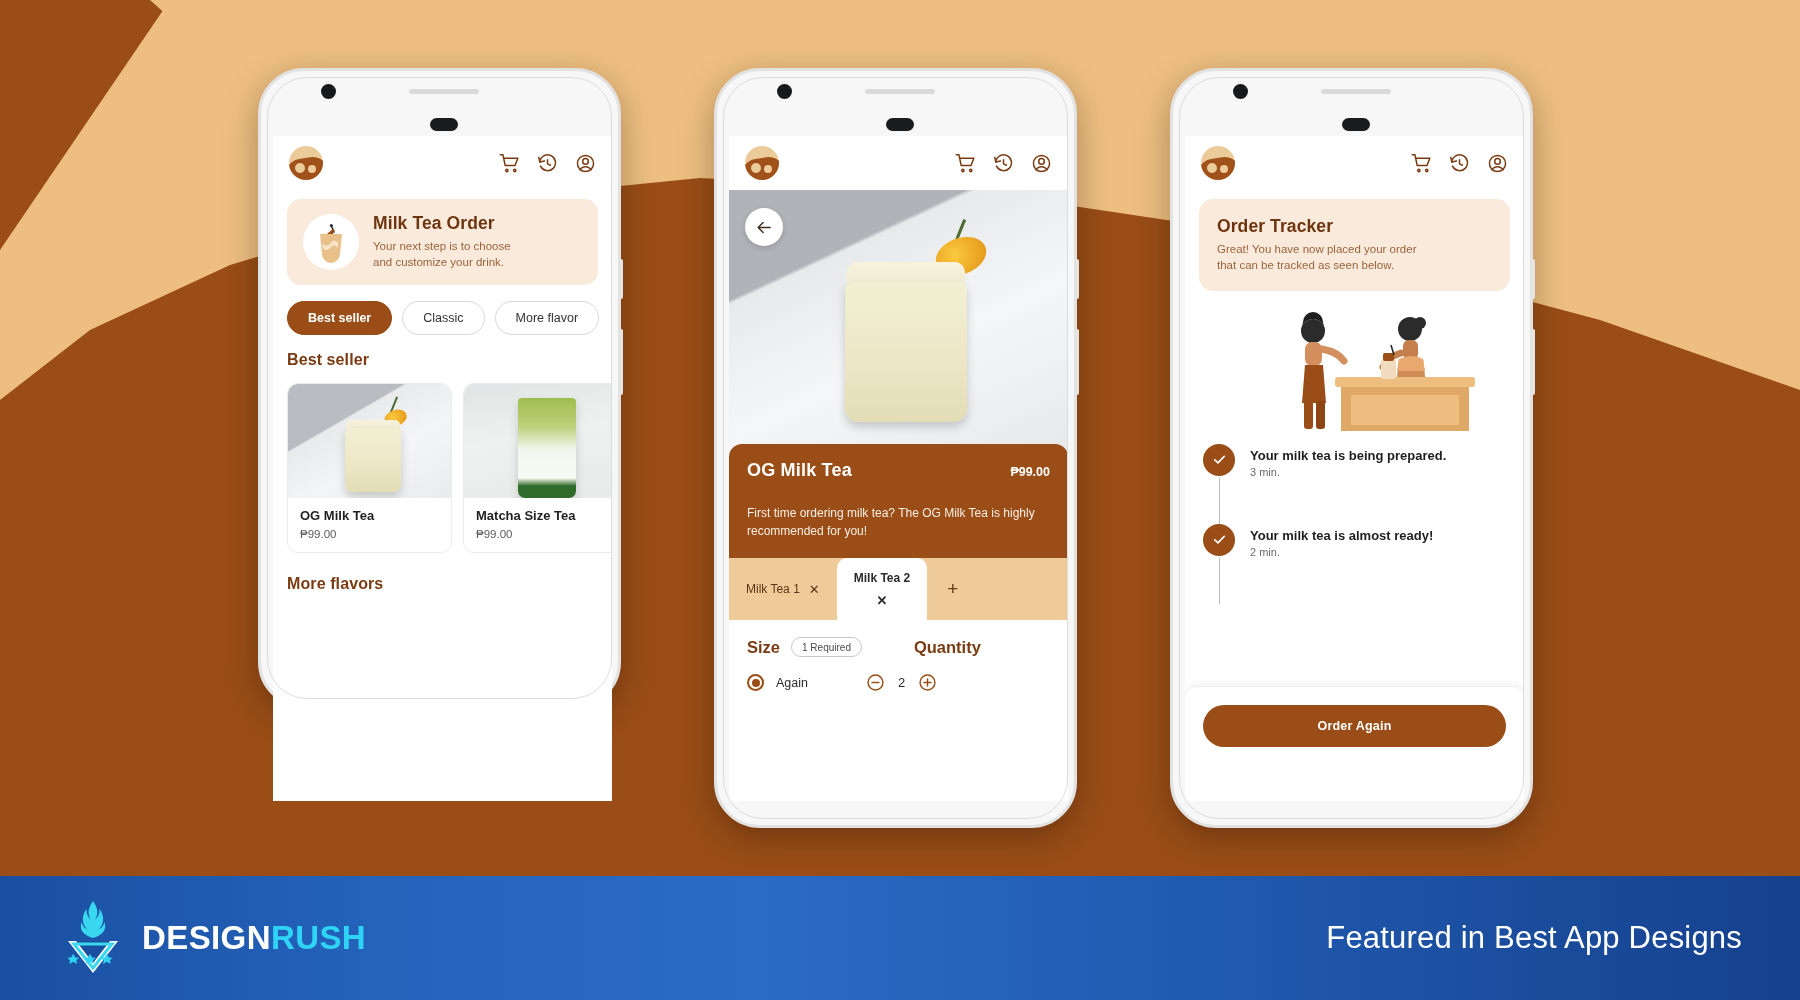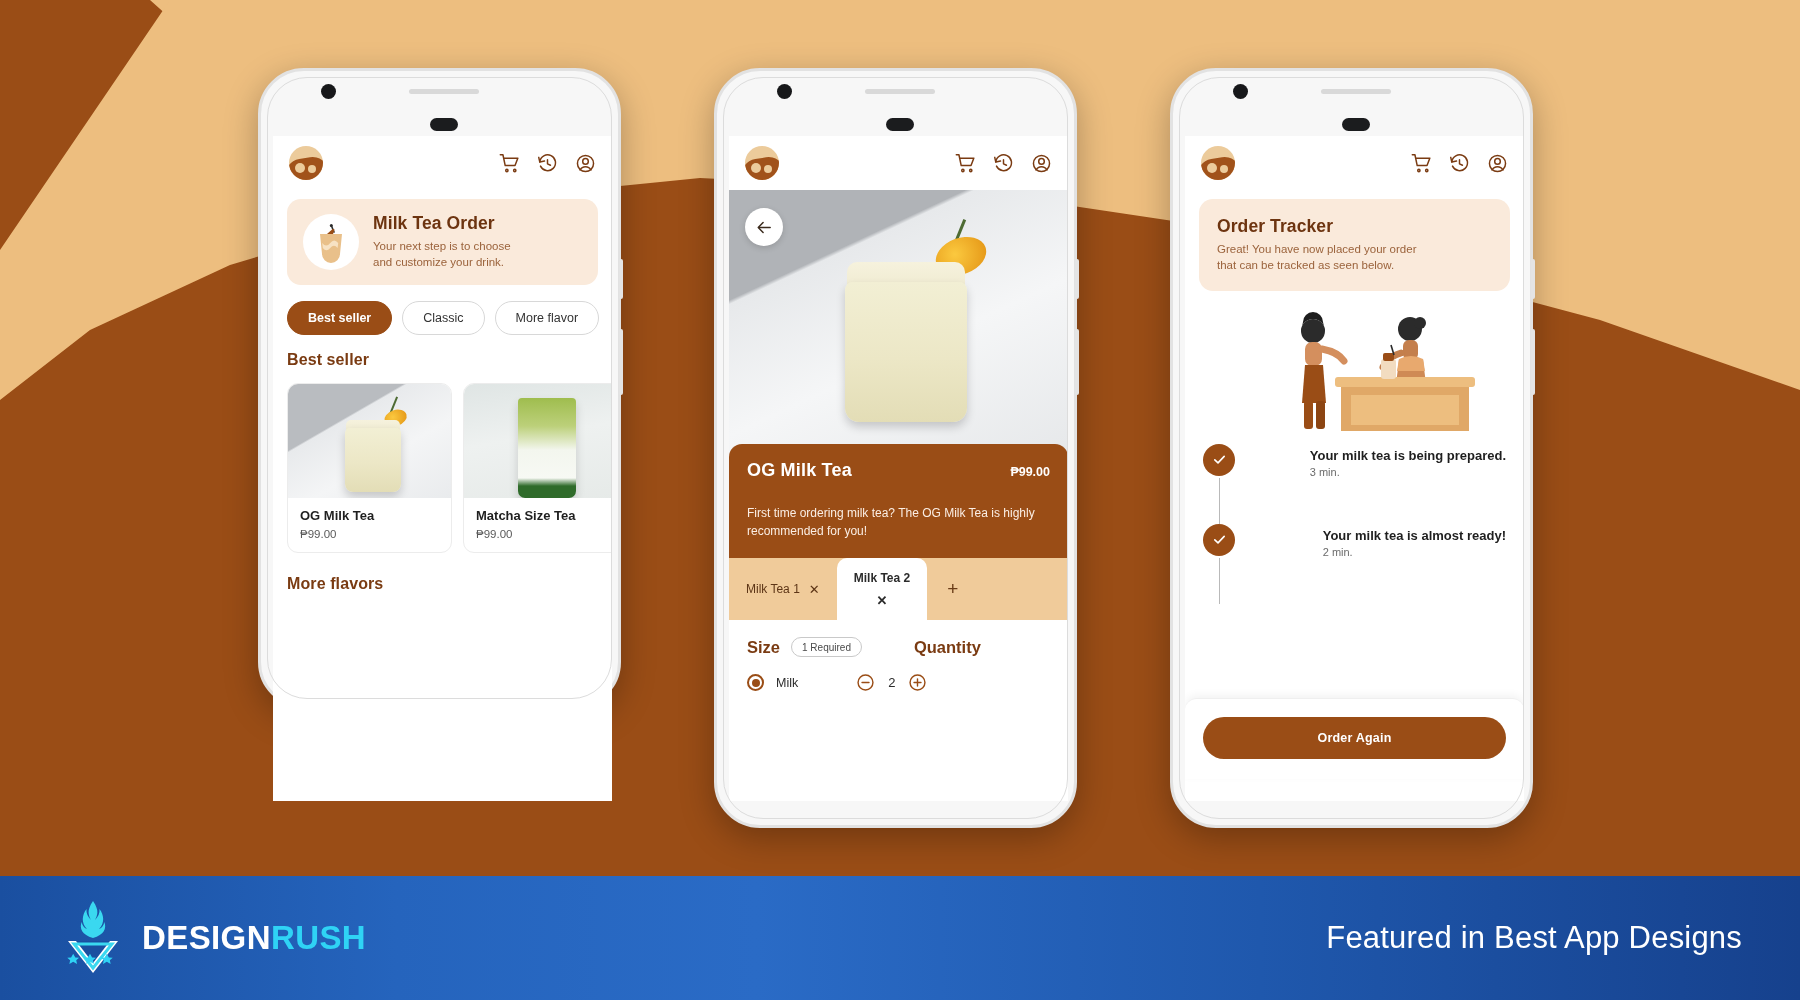--- a/index.html
+++ b/index.html
@@ -230,21 +230,21 @@
   }
   .radio i { width: 8px; height: 8px; border-radius: 50%; background: #9a4d16; display:block; }
   .radio-lbl { font-size: 12.5px; color: #2b2b2b; margin-left: 12px; }
   .stepper { display:flex; align-items:center; gap: 13px; margin-left: 58px; }
   .step-btn { width:19px; height:19px; }
   .qty-val { font-size: 13px; color:#2b2b2b; }
 
   
   .illus { height: 135px; position: relative; margin-top: 18px; }
   .track-list { padding: 0 18px; }
-  .track-item { display: flex; gap: 15px; position: relative; justify-content: space-between; }
+  .track-item { display: flex; gap: 15px; position: relative; }
   .track-dot {
     width: 32px; height: 32px; border-radius: 50%;
     background: #9a4d16; flex:none;
     display:flex; align-items:center; justify-content:center;
   }
   .track-line {
     position: absolute; left: 16px; top: 34px; width: 1px; height: 46px; background: #b9b9b9;
   }
   .track-txt h4 { font-size: 13px; font-weight: 600; color: #1f1f1f; margin-top: 4px; }
   .track-txt span { font-size: 11px; color: #6b6b6b; display:block; margin-top: 3px; }
@@ -462,21 +462,21 @@
       <div class="opts">
         <div class="opts-head">
           <span class="opt-label">Size</span>
           <span class="req-badge">1 Required</span>
           <span class="qty-label">Quantity</span>
         </div>
         <div class="opts-row">
           <span class="radio">
               <i></i>
             </span>
-          <span class="radio-lbl">Milk</span>
+          <span class="radio-lbl">Again</span>
           <span class="stepper">
             <span class="step-btn">
               <svg width="19" height="19" viewBox="0 0 24 24" fill="none" stroke="#9a4d16" stroke-width="1.8" stroke-linecap="round">
                 <circle cx="12" cy="12" r="9.4"></circle>
                   <line x1="7.6" y1="12" x2="16.4" y2="12"></line>
               </svg>
             </span>
             <span class="qty-val">2</span>
             <span class="step-btn">
               <svg width="19" height="19" viewBox="0 0 24 24" fill="none" stroke="#9a4d16" stroke-width="1.8" stroke-linecap="round">
@@ -589,21 +589,21 @@
             </svg>
           </div>
           <div class="track-line"></div>
           <div class="track-txt">
             <h4>Your milk tea is almost ready!</h4>
             <span>2 min.</span>
           </div>
         </div>
       </div>
 
-      <div class="order-again-wrap" style="bottom:22px;">
+      <div class="order-again-wrap" style="bottom:34px;">
         <button class="order-again">Order Again</button>
       </div>
     </div>
   </div>
 
   <div class="footer">
     <div class="dr-logo">
       <span>
         <svg width="62" height="74" viewBox="0 0 62 74">
           <path d="M31 2 C24 12 27 17 29 21 C26 18 24 14 24.5 10 C20 16 19 24 25 30 C22 29 20 26 19.8 23 C17 29 20 36 31 39 C42 36 45 29 42.2 23 C42 26 40 29 37 30 C43 24 42 16 37.5 10 C38 14 36 18 33 21 C35 17 38 12 31 2 Z" fill="#3ad8f0"></path>

